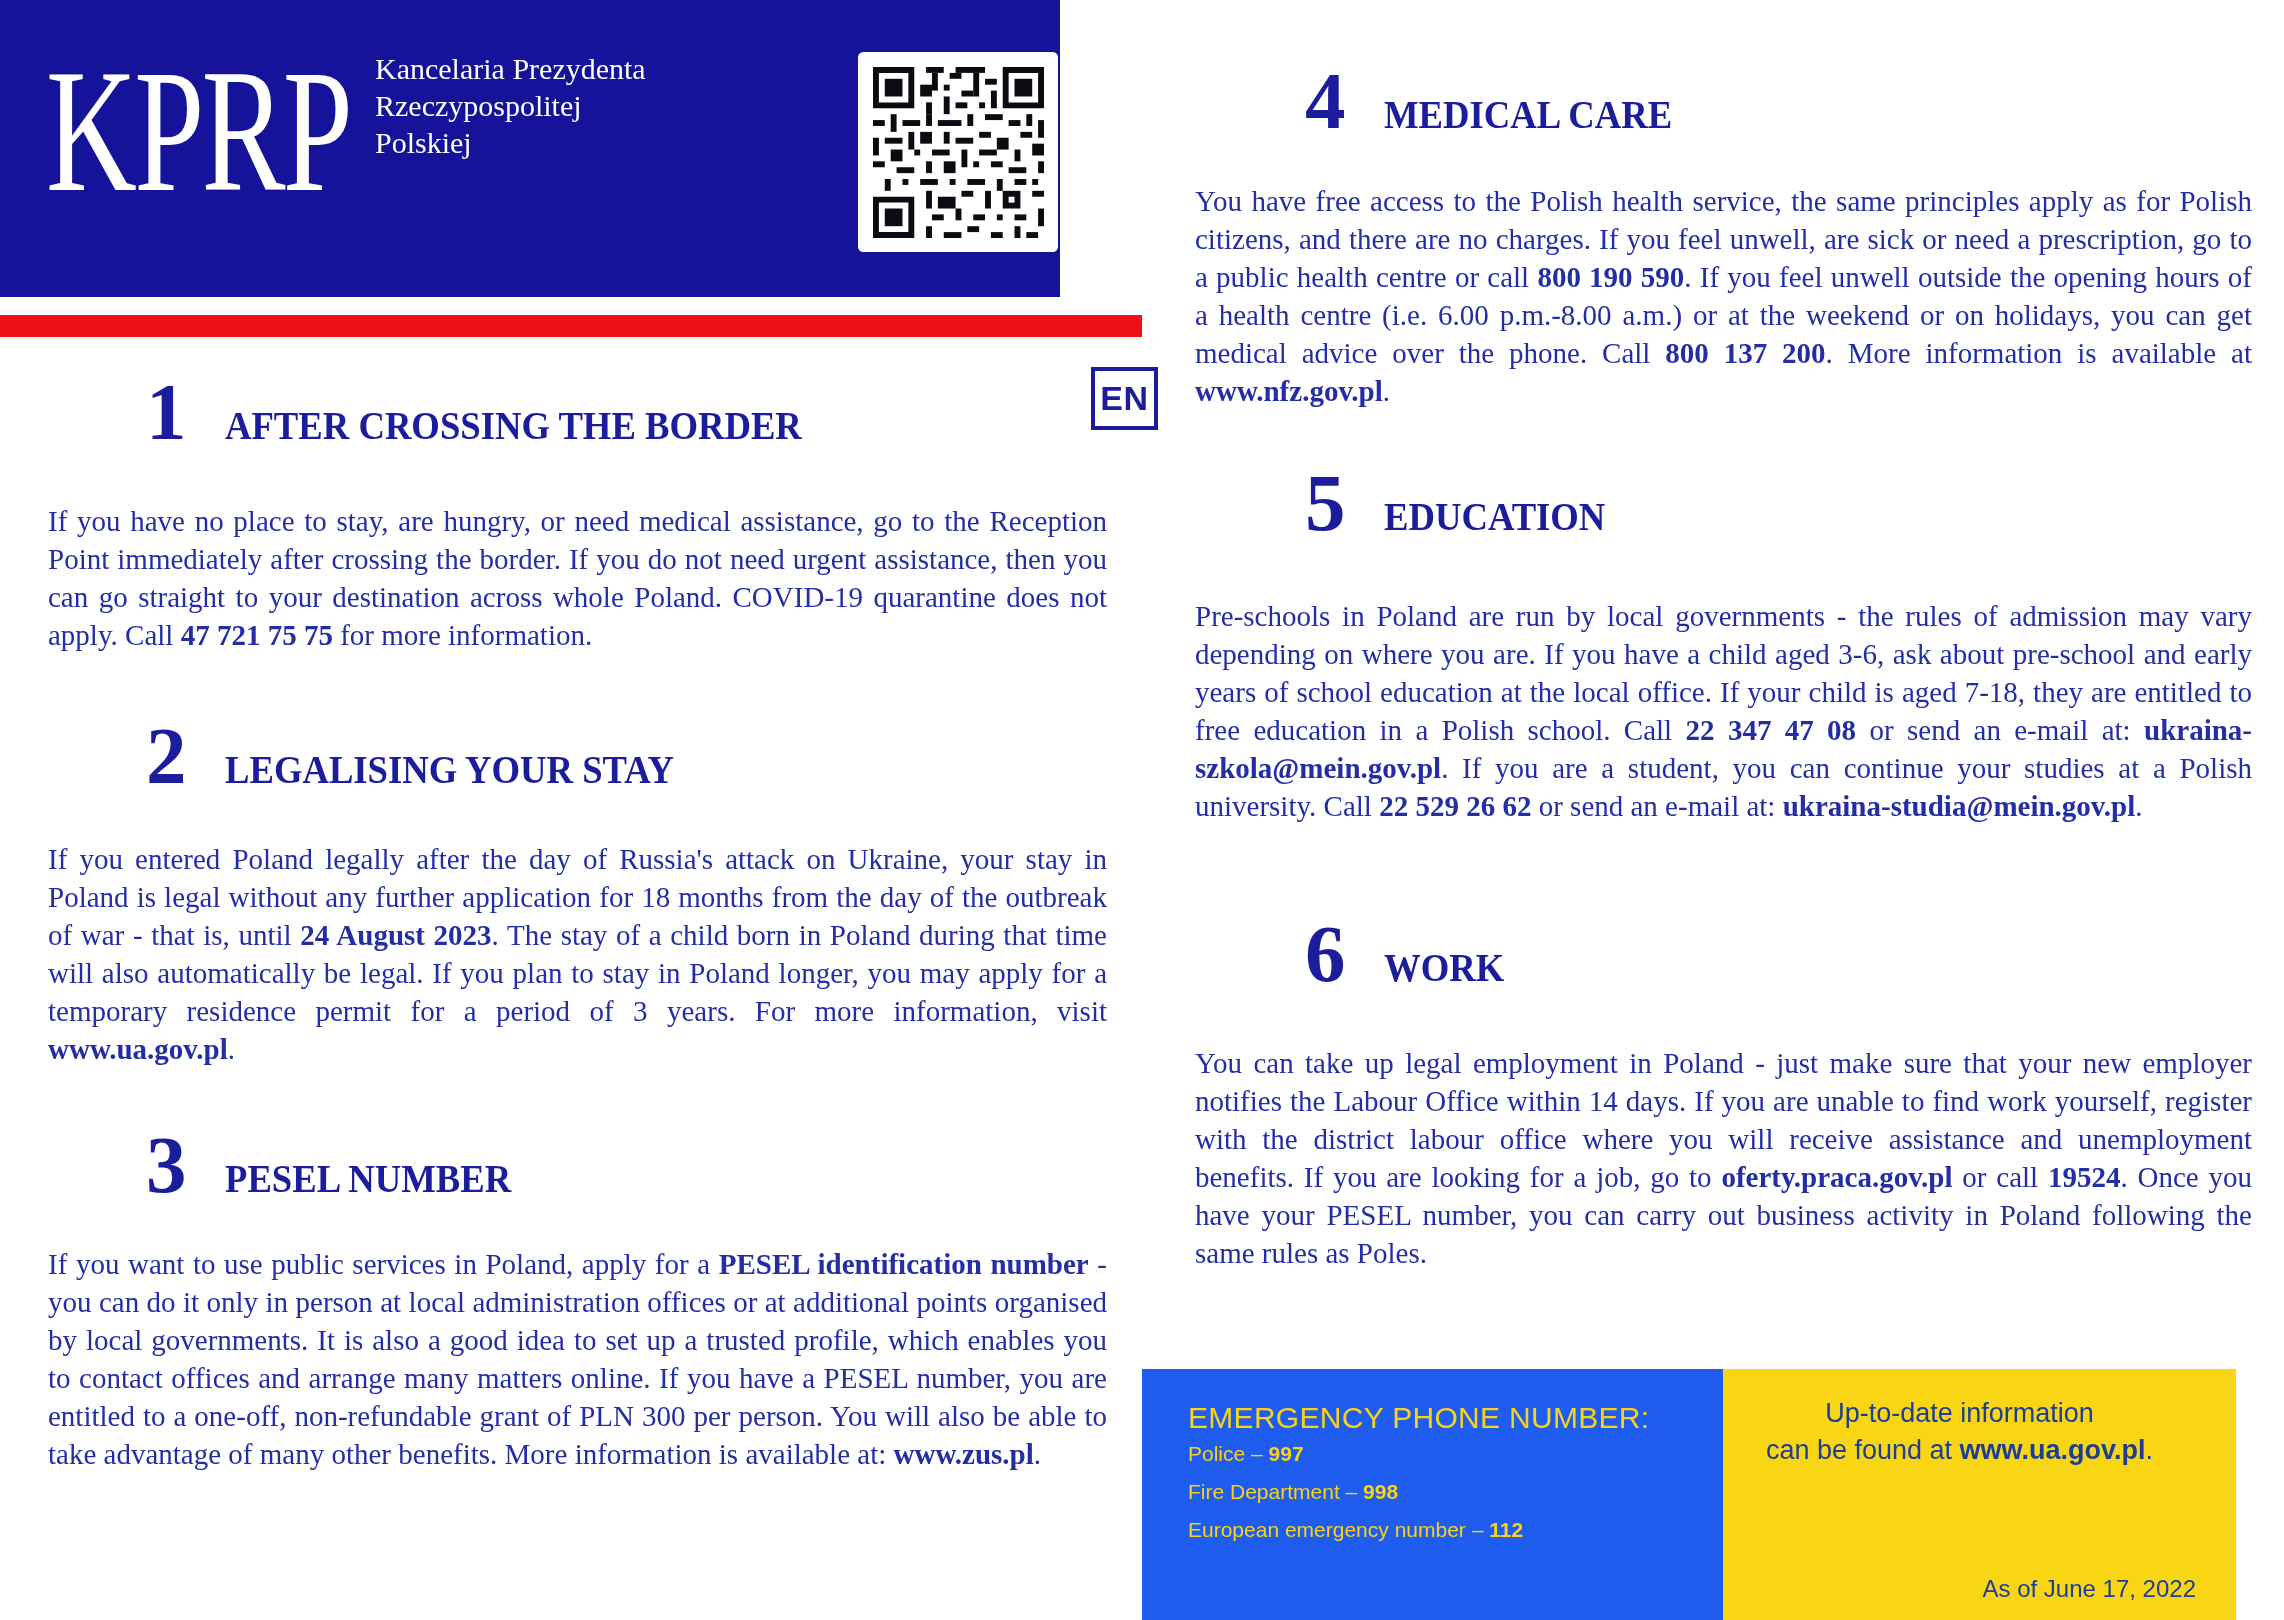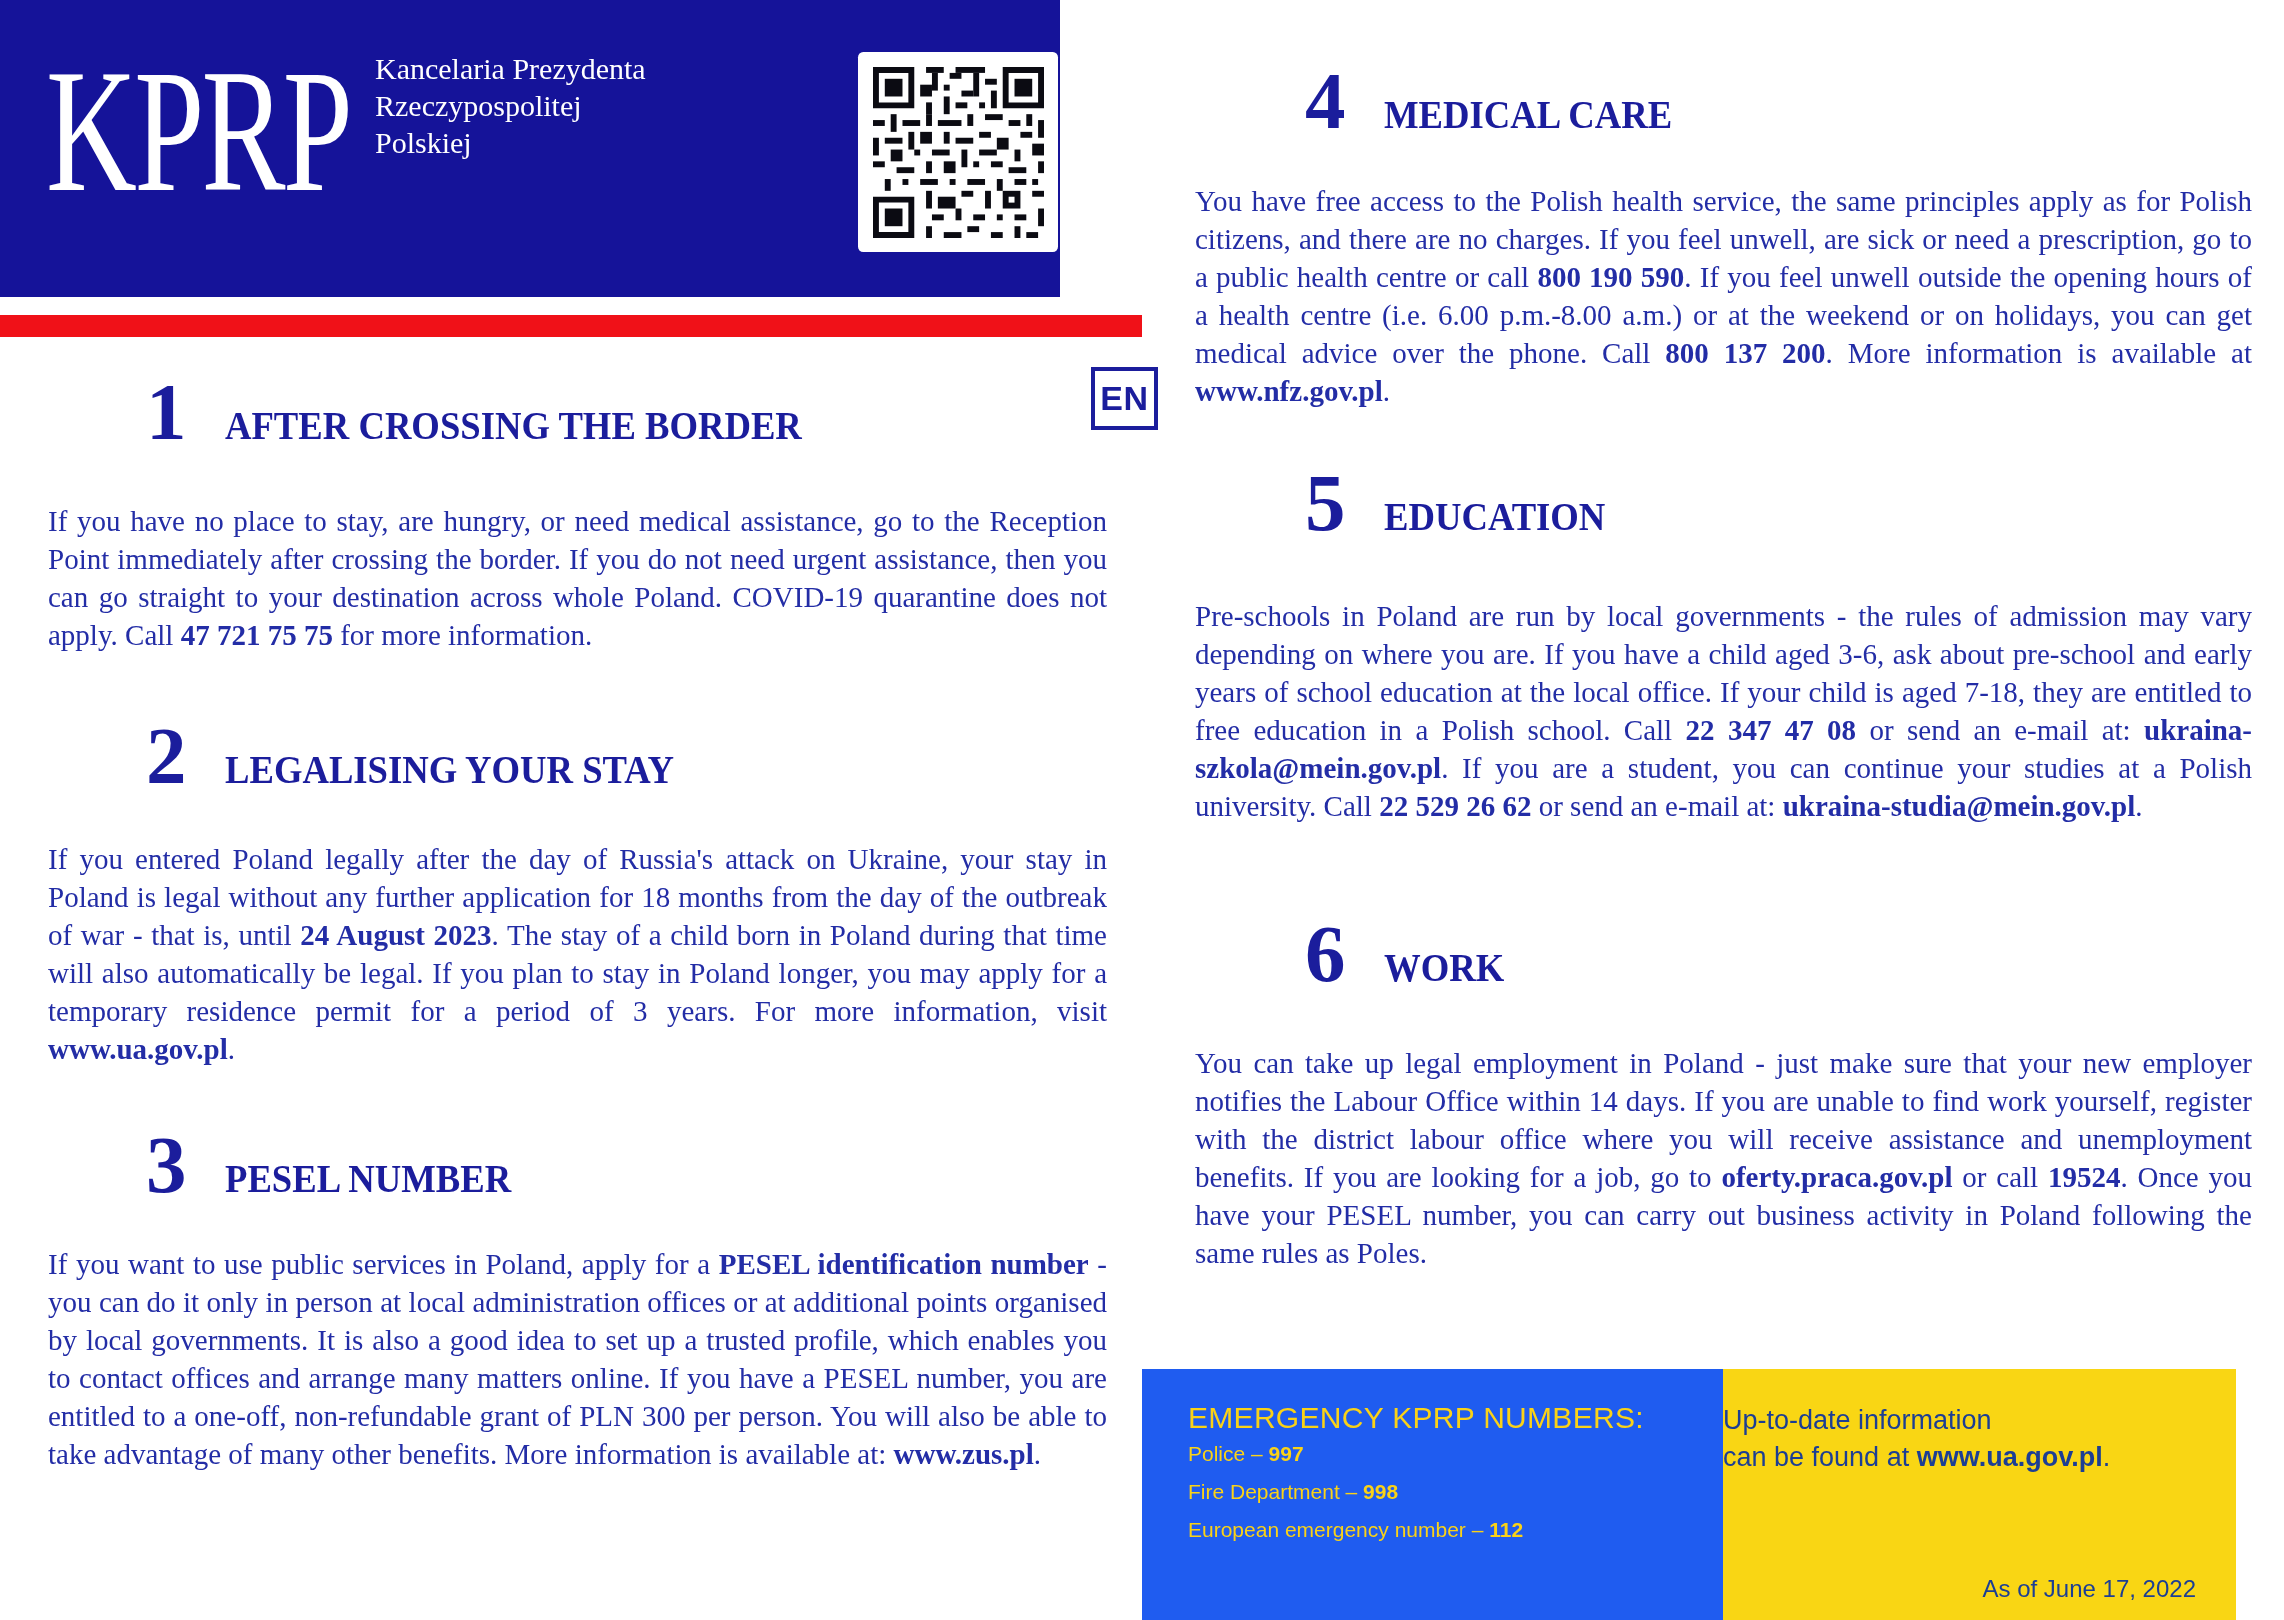--- a/index.html
+++ b/index.html
@@ -54,21 +54,21 @@
     font-family:"Liberation Sans", sans-serif;
     padding:32px 0 0 46px;box-sizing:border-box;
   }
   .em-title{font-size:30px;line-height:34px;letter-spacing:0.3px;}
   .em-row{font-size:21px;line-height:38px;}
   .em-row:first-of-type{margin-top:14.4px;}
   .info-box{
     position:absolute;left:1723px;top:1369px;width:513px;height:251px;
     background:var(--info-box-bg,#f9d614);color:var(--info-box-text,#1c3e94);
     font-family:"Liberation Sans", sans-serif;
-    padding:33px 40px 0 0;box-sizing:border-box;text-align:left;
+    padding:26px 40px 0 0;box-sizing:border-box;text-align:center;
   }
   .info-line{font-size:27px;line-height:37px;}
   .as-of{position:absolute;right:40px;bottom:17px;font-size:24px;}
 </style>
 </head>
 <body>
 
 <div class="page">
 
   <div class="header">
@@ -208,21 +208,21 @@
     <div class="body" style="top:597px;"><span>Pre-schools in Poland are run by local governments - the rules of admission may vary depending on where you are. If you have a child aged 3-6, ask about pre-school and early years of school education at the local office. If your child is aged 7-18, they are entitled to free education in a Polish school. Call </span><span class="b">22 347 47 08</span><span> or send an e-mail at: </span><span class="b">ukraina-szkola@mein.gov.pl</span><span>. If you are a student, you can continue your studies at a Polish university. Call </span><span class="b">22 529 26 62</span><span> or send an e-mail at: </span><span class="b">ukraina-studia@mein.gov.pl</span><span>.</span></div>
 
     <div class="section-head" style="top:916px;">
       <span class="sec-num">6</span>
       <span class="sec-title">WORK</span>
     </div>
     <div class="body" style="top:1044px;"><span>You can take up legal employment in Poland - just make sure that your new employer notifies the Labour Office within 14 days. If you are unable to find work yourself, register with the district labour office where you will receive assistance and unemployment benefits. If you are looking for a job, go to </span><span class="b">oferty.praca.gov.pl</span><span> or call </span><span class="b">19524</span><span>. Once you have your PESEL number, you can carry out business activity in Poland following the same rules as Poles.</span></div>
   </div>
 
   <div class="em-box">
-    <div class="em-title">EMERGENCY KPRP NUMBERS:</div>
+    <div class="em-title">EMERGENCY PHONE NUMBER:</div>
     <div class="em-row"><span>Police – </span><span class="b">997</span></div>
     <div class="em-row"><span>Fire Department – </span><span class="b">998</span></div>
     <div class="em-row"><span>European emergency number  – </span><span class="b">112</span></div>
   </div>
 
   <div class="info-box">
     <div class="info-line"><span>Up-to-date information</span></div>
     <div class="info-line"><span>can be found at </span><span class="b">www.ua.gov.pl</span><span>.</span></div>
     <div class="as-of">As of June 17, 2022</div>
   </div>

